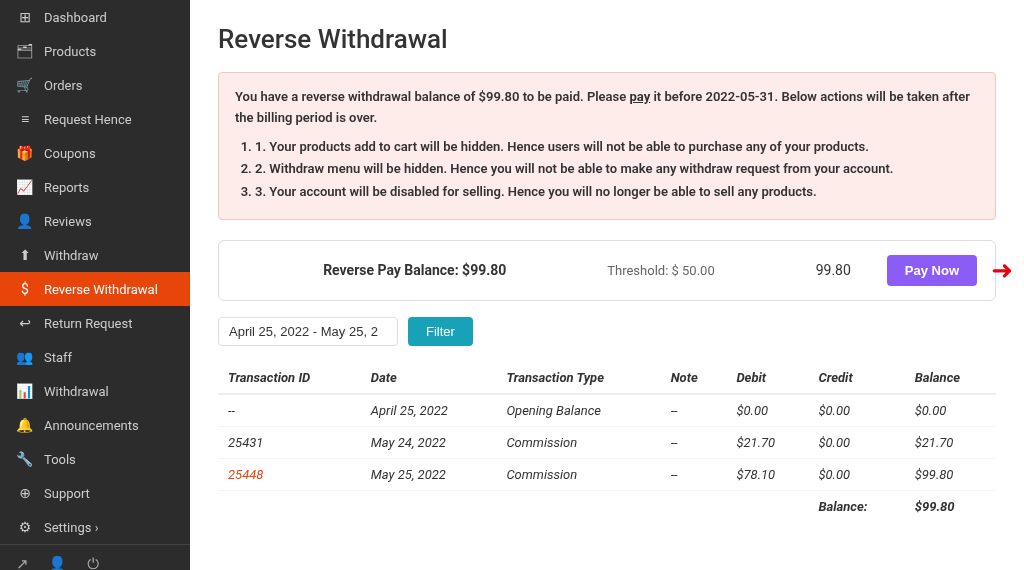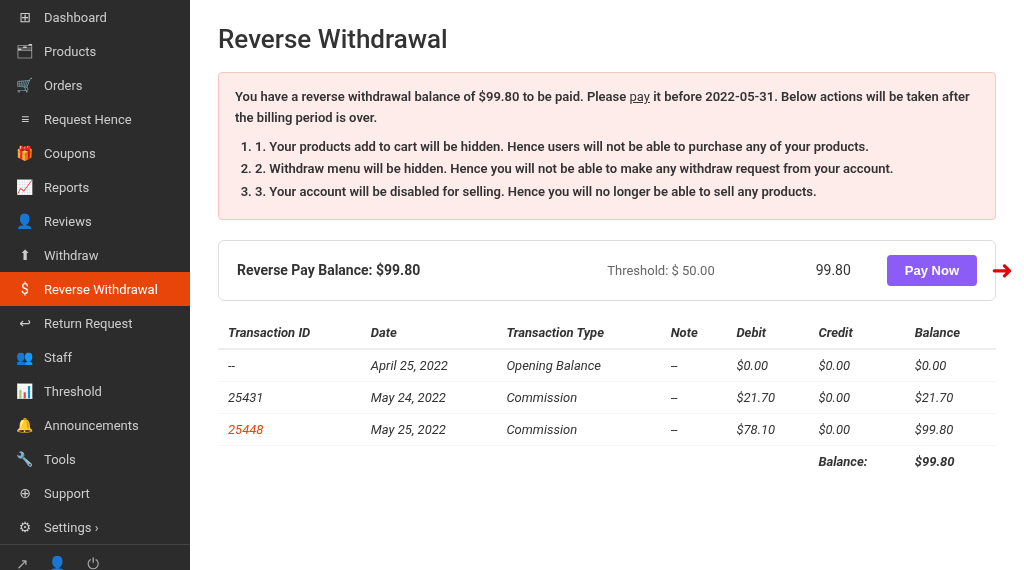--- a/index.html
+++ b/index.html
@@ -65,21 +65,21 @@
       margin-bottom: 20px;
       color: #333;
       font-size: 13px;
       line-height: 1.6;
     }
     .alert-box .alert-main {
       font-weight: 600;
       margin-bottom: 8px;
     }
     .alert-box .alert-main span.pay-bold {
-      font-weight: 400;
+      font-weight: 700;
       text-decoration: underline;
     }
     .alert-box ol {
       padding-left: 20px;
     }
     .alert-box ol li {
       font-weight: 600;
       margin-bottom: 2px;
     }
 
@@ -91,20 +91,21 @@
       display: flex;
       align-items: center;
       margin-bottom: 16px;
       gap: 20px;
     }
     .balance-label {
       font-weight: 700;
       font-size: 14px;
       color: #333;
       flex: 1;
+      text-align: right;
     }
     .threshold-label {
       color: #666;
       font-size: 13px;
       flex: 1;
       text-align: center;
     }
     .balance-amount {
       font-size: 14px;
       color: #333;
@@ -236,21 +237,21 @@
       <div class="sidebar-item">
     <span class="icon">↩</span>
     <span class="label">Return Request</span>
   </div>
       <div class="sidebar-item">
     <span class="icon">👥</span>
     <span class="label">Staff</span>
   </div>
       <div class="sidebar-item">
     <span class="icon">📊</span>
-    <span class="label">Threshold</span>
+    <span class="label">Withdrawal</span>
   </div>
       <div class="sidebar-item">
     <span class="icon">🔔</span>
     <span class="label">Announcements</span>
   </div>
       <div class="sidebar-item">
     <span class="icon">🔧</span>
     <span class="label">Tools</span>
   </div>
       <div class="sidebar-item">
@@ -288,20 +289,24 @@
   <div class="balance-card">
     <span class="balance-label">Reverse Pay Balance: $99.80</span>
     <span class="threshold-label">Threshold: $ 50.00</span>
     <span class="balance-amount">99.80</span>
     <div class="arrow-container">
       <button class="pay-now-btn">Pay Now</button>
       <span class="red-arrow">➜</span>
     </div>
   </div>
 
+  <div class="filter-row">
+    <input type="text" class="date-input" value="April 25, 2022 - May 25, 2" style="">
+    <button class="filter-btn">Filter</button>
+  </div>
 
   <table class="data-table">
     <thead>
       <tr id="table-header-row">
           <th>Transaction ID</th>
           <th>Date</th>
           <th>Transaction Type</th>
           <th>Note</th>
           <th>Debit</th>
           <th>Credit</th>

